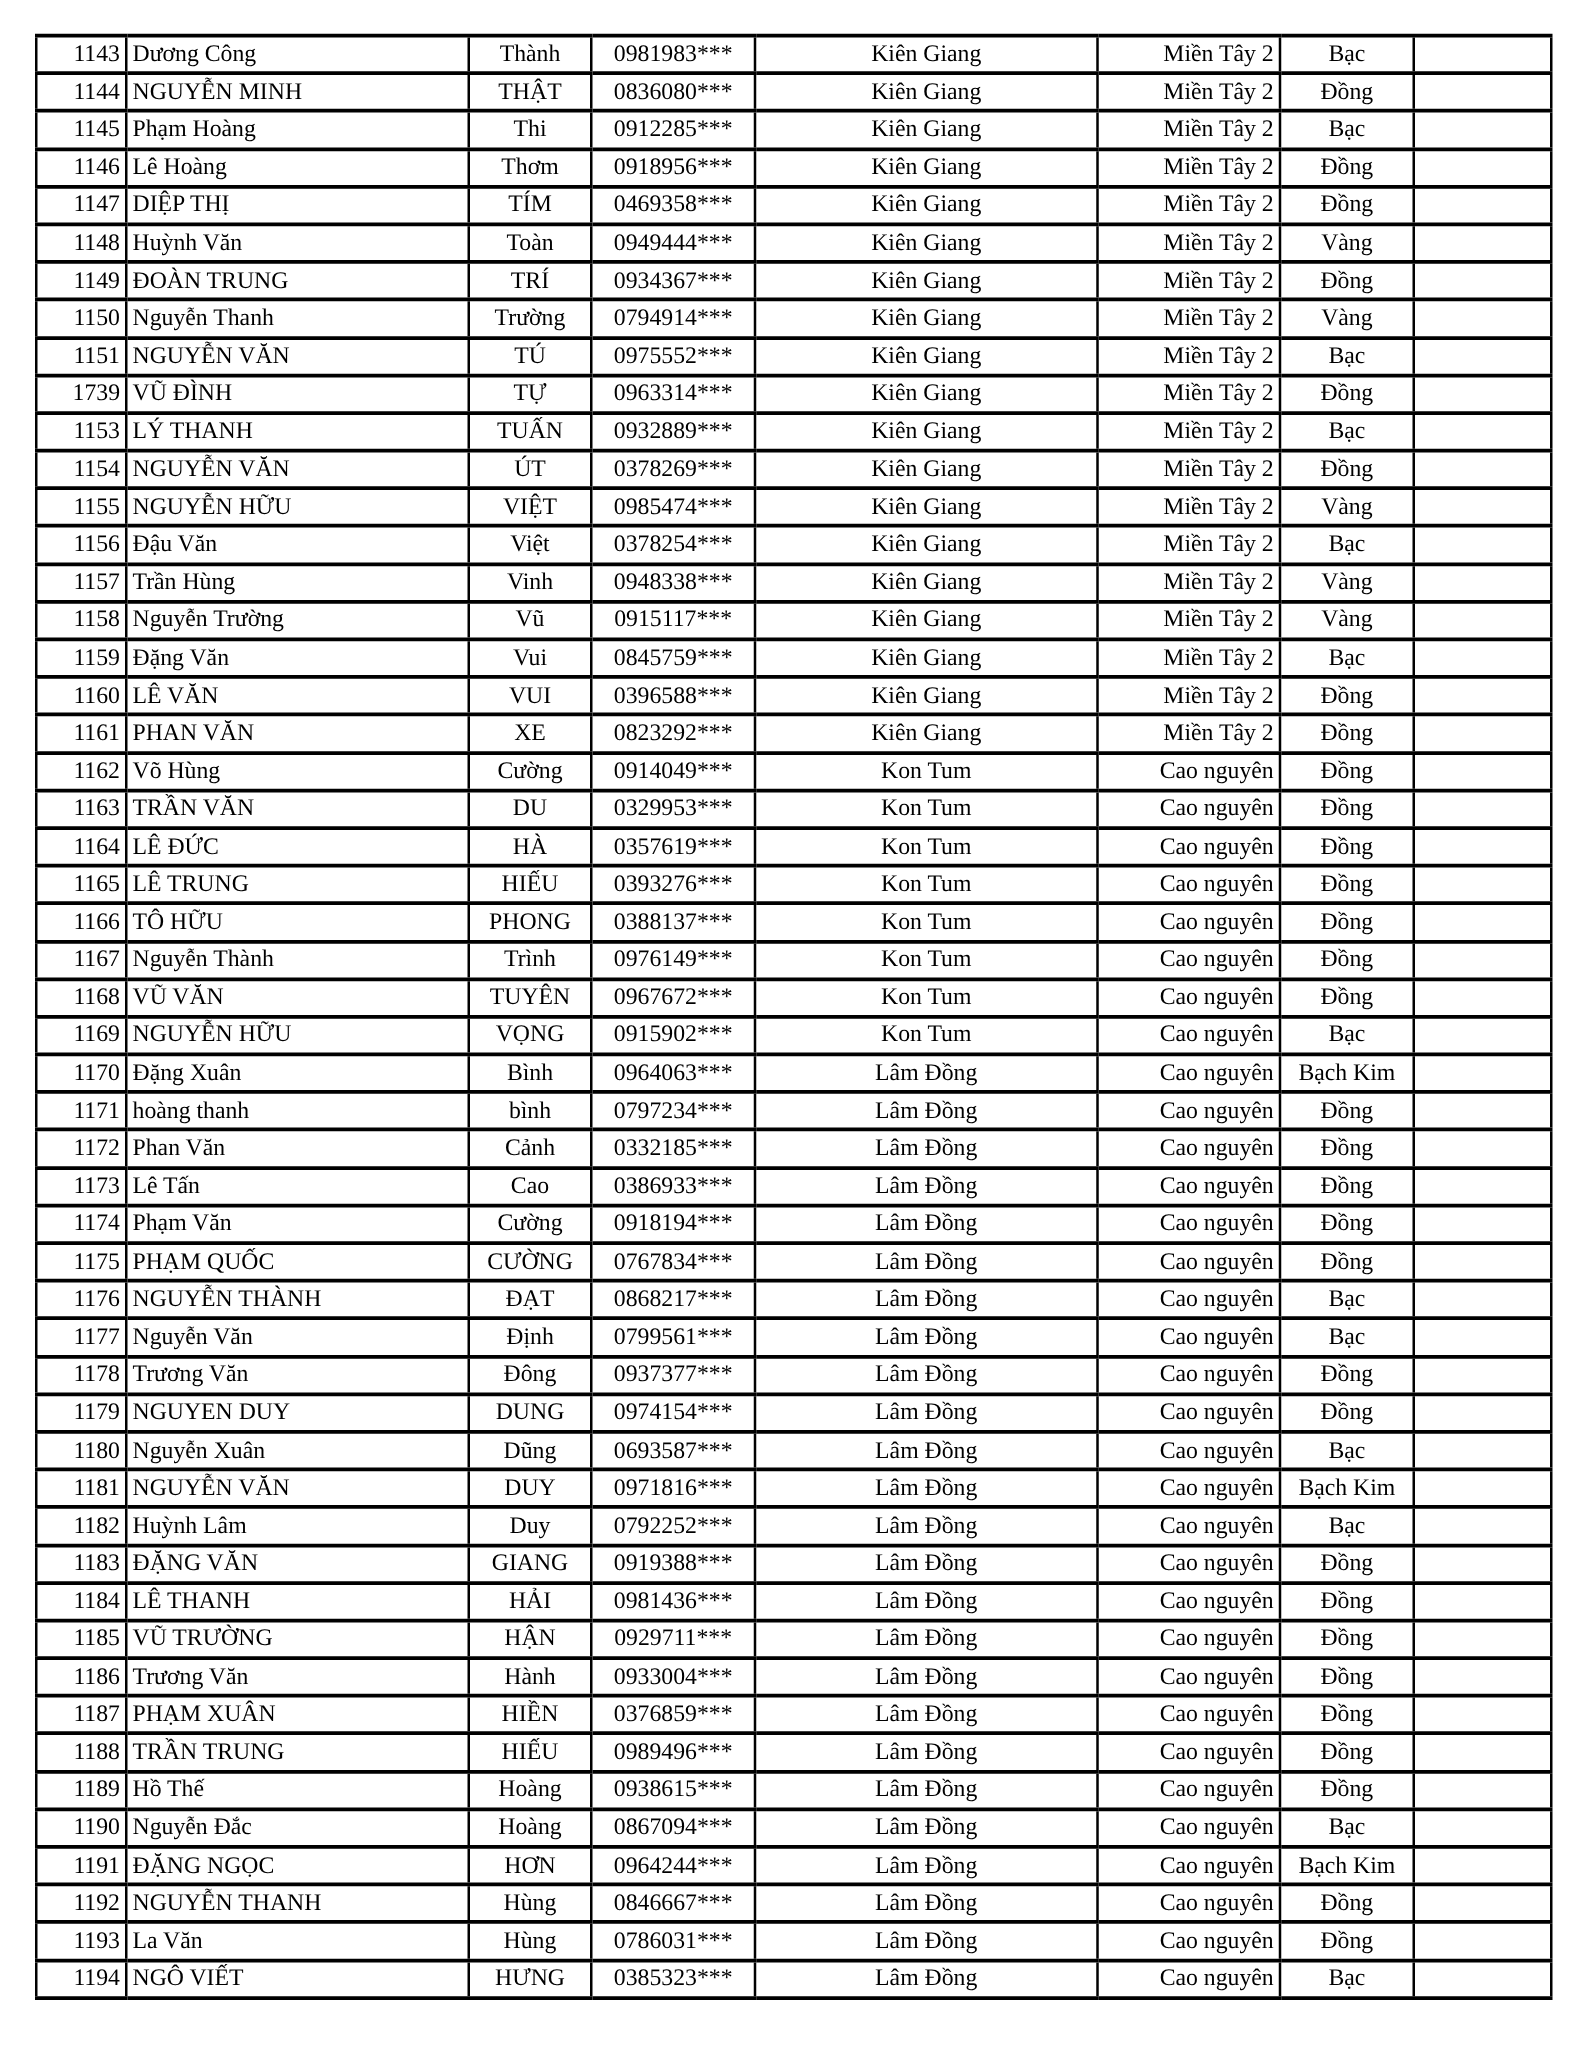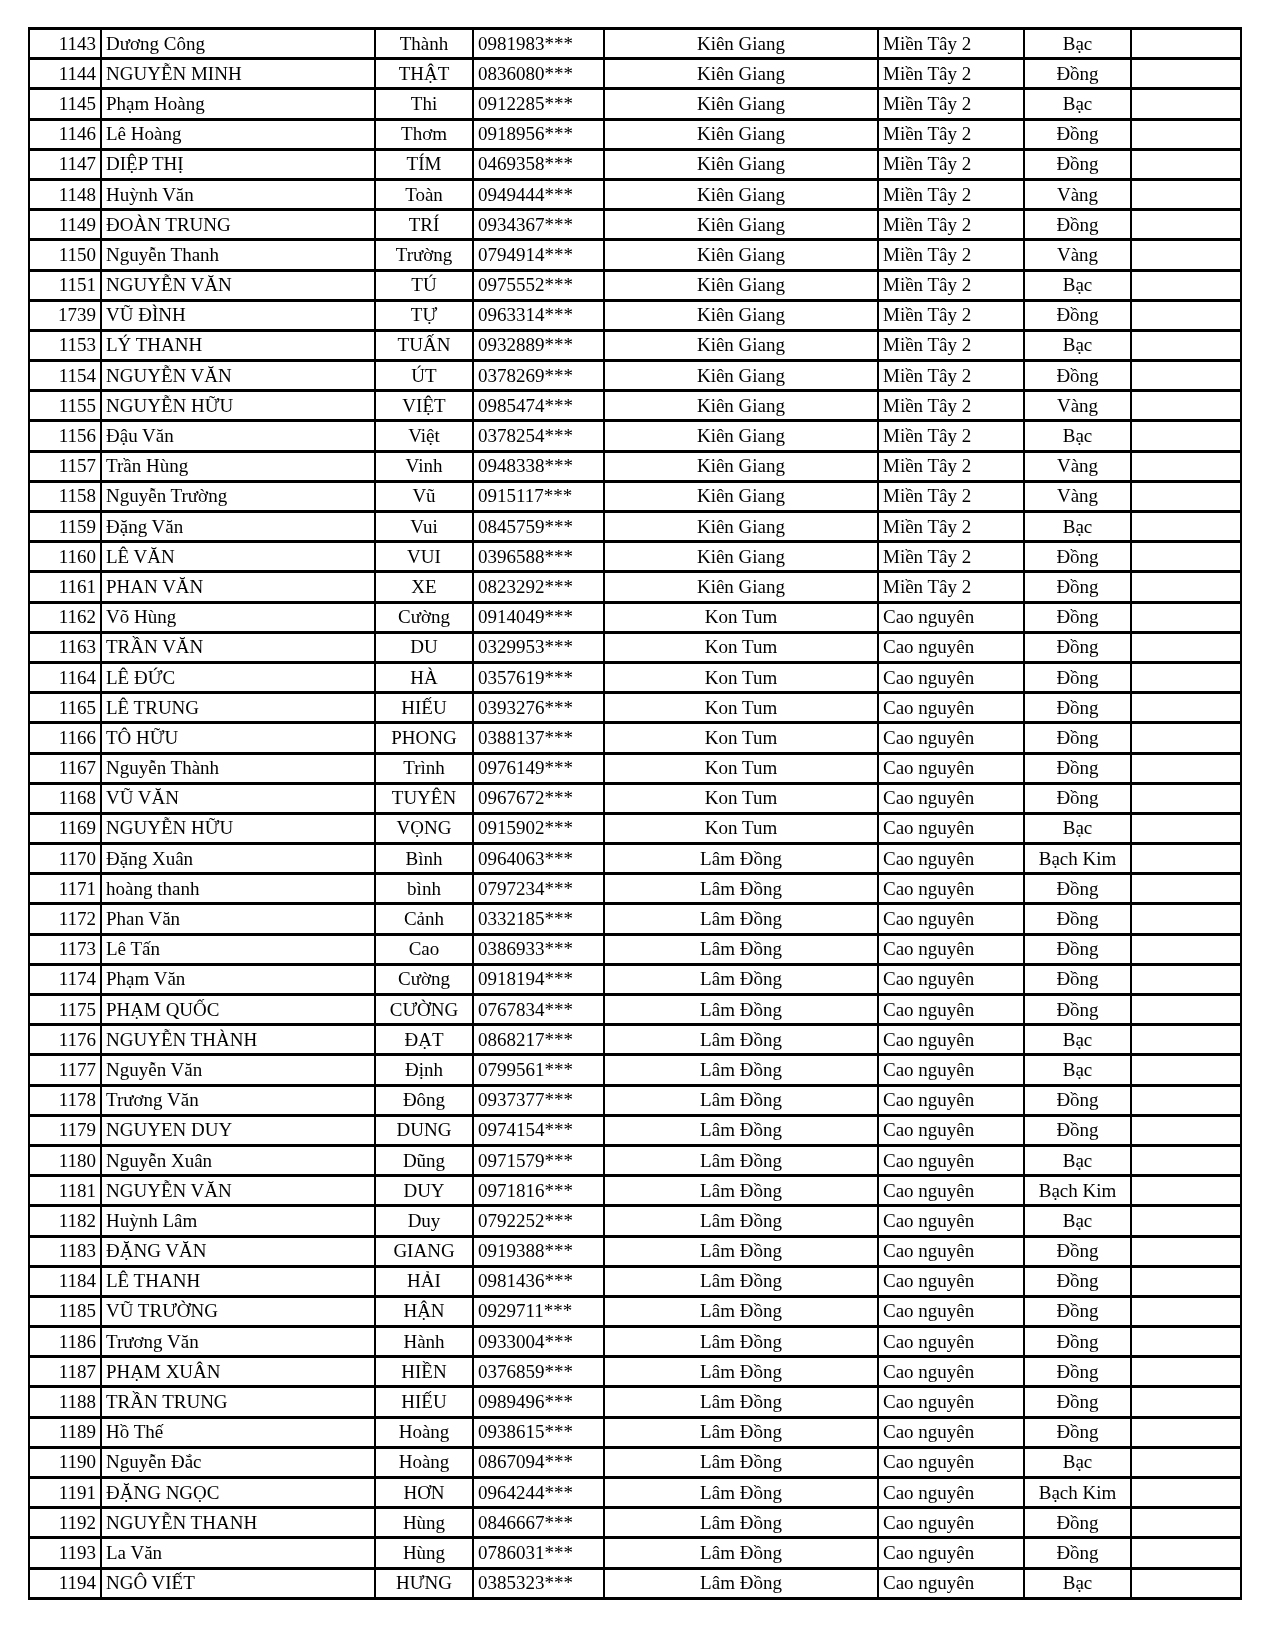--- a/index.html
+++ b/index.html
@@ -38,23 +38,23 @@
     height: 27.2px;
     padding: 0 4px;
     vertical-align: middle;
     overflow: hidden;
     white-space: nowrap;
     box-sizing: content-box;
   }
   td.c-num   { text-align: right;  padding-right: 6px; }
   td.c-first { text-align: left;   padding-left: 5px;  }
   td.c-last  { text-align: center;   padding-left: 5px;  }
-  td.c-phone { text-align: left; }
+  td.c-phone { text-align: center; }
   td.c-prov  { text-align: center; }
-  td.c-reg   { text-align: left; }
+  td.c-reg   { text-align: right; }
   td.c-rank  { text-align: center; }
   td.c-empty { }
 </style>
 </head>
 <body>
 
 <div class="sheet">
   <table class="member-table">
     <colgroup>
       <col style="width:72px">
@@ -434,21 +434,21 @@
           <td class="c-phone">0974154***</td>
           <td class="c-prov">Lâm Đồng</td>
           <td class="c-reg">Cao nguyên</td>
           <td class="c-rank">Đồng</td>
           <td class="c-empty"></td>
         </tr>
         <tr>
           <td class="c-num">1180</td>
           <td class="c-first">Nguyễn Xuân</td>
           <td class="c-last">Dũng</td>
-          <td class="c-phone">0971579***</td>
+          <td class="c-phone">0693587***</td>
           <td class="c-prov">Lâm Đồng</td>
           <td class="c-reg">Cao nguyên</td>
           <td class="c-rank">Bạc</td>
           <td class="c-empty"></td>
         </tr>
         <tr>
           <td class="c-num">1181</td>
           <td class="c-first">NGUYỄN VĂN</td>
           <td class="c-last">DUY</td>
           <td class="c-phone">0971816***</td>

